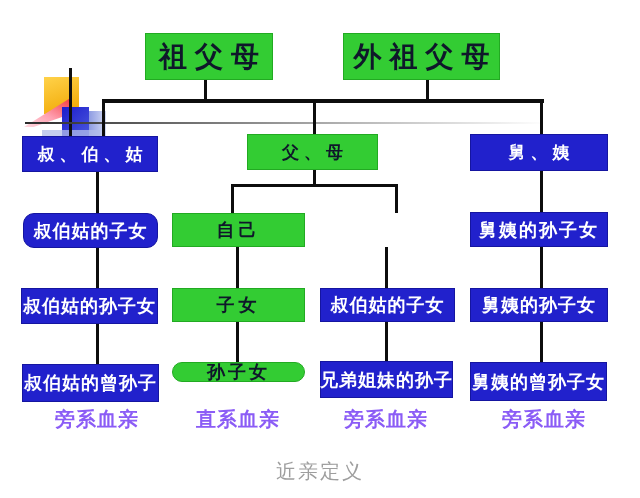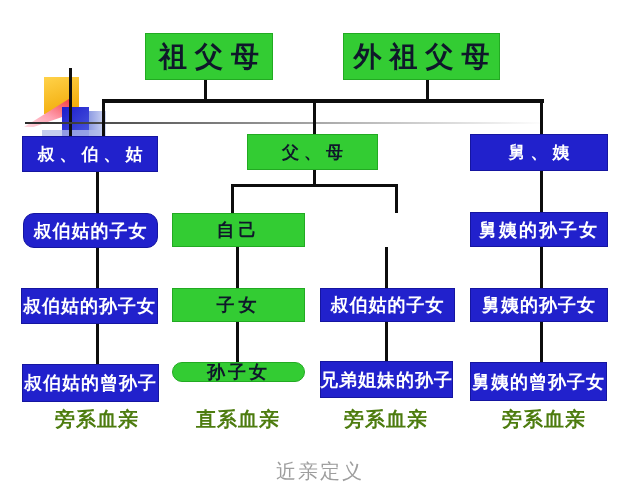--- a/index.html
+++ b/index.html
@@ -16,21 +16,21 @@
   .collateral{background:#2121cc;color:#ffffff;border:1px solid #1515a0;}
   .gen1{font-size:28px;letter-spacing:8px;padding-left:8px;}
   .gen2{font-size:17px;letter-spacing:5px;padding-left:5px;}
   .gen3{font-size:18px;letter-spacing:1px;}
   .line{position:absolute;background:#0d0d0d;}
   .deco-line{
     position:absolute;left:25px;top:122px;width:592px;height:2px;
     background:linear-gradient(to right,#2a2a2a 0%,#6a6a6a 25%,#b5b5b5 55%,rgba(255,255,255,0) 88%);
   }
   .cat-label{
-    position:absolute;font-size:20px;font-weight:700;color:#4d7c0f;
+    position:absolute;font-size:20px;font-weight:700;color:#8b5cf6;
     text-align:center;letter-spacing:1px;white-space:nowrap;
   }
   .caption{
     position:absolute;left:0;top:458px;width:640px;text-align:center;
     font-size:20px;color:#9e9e9e;letter-spacing:2px;font-weight:400;
   }
   
   .ic-yellow{position:absolute;left:44px;top:77px;width:35px;height:37px;
     background:linear-gradient(160deg,#ffd24a,#f0a600);}
   .ic-pink{position:absolute;left:24px;top:97px;width:48px;height:30px;

